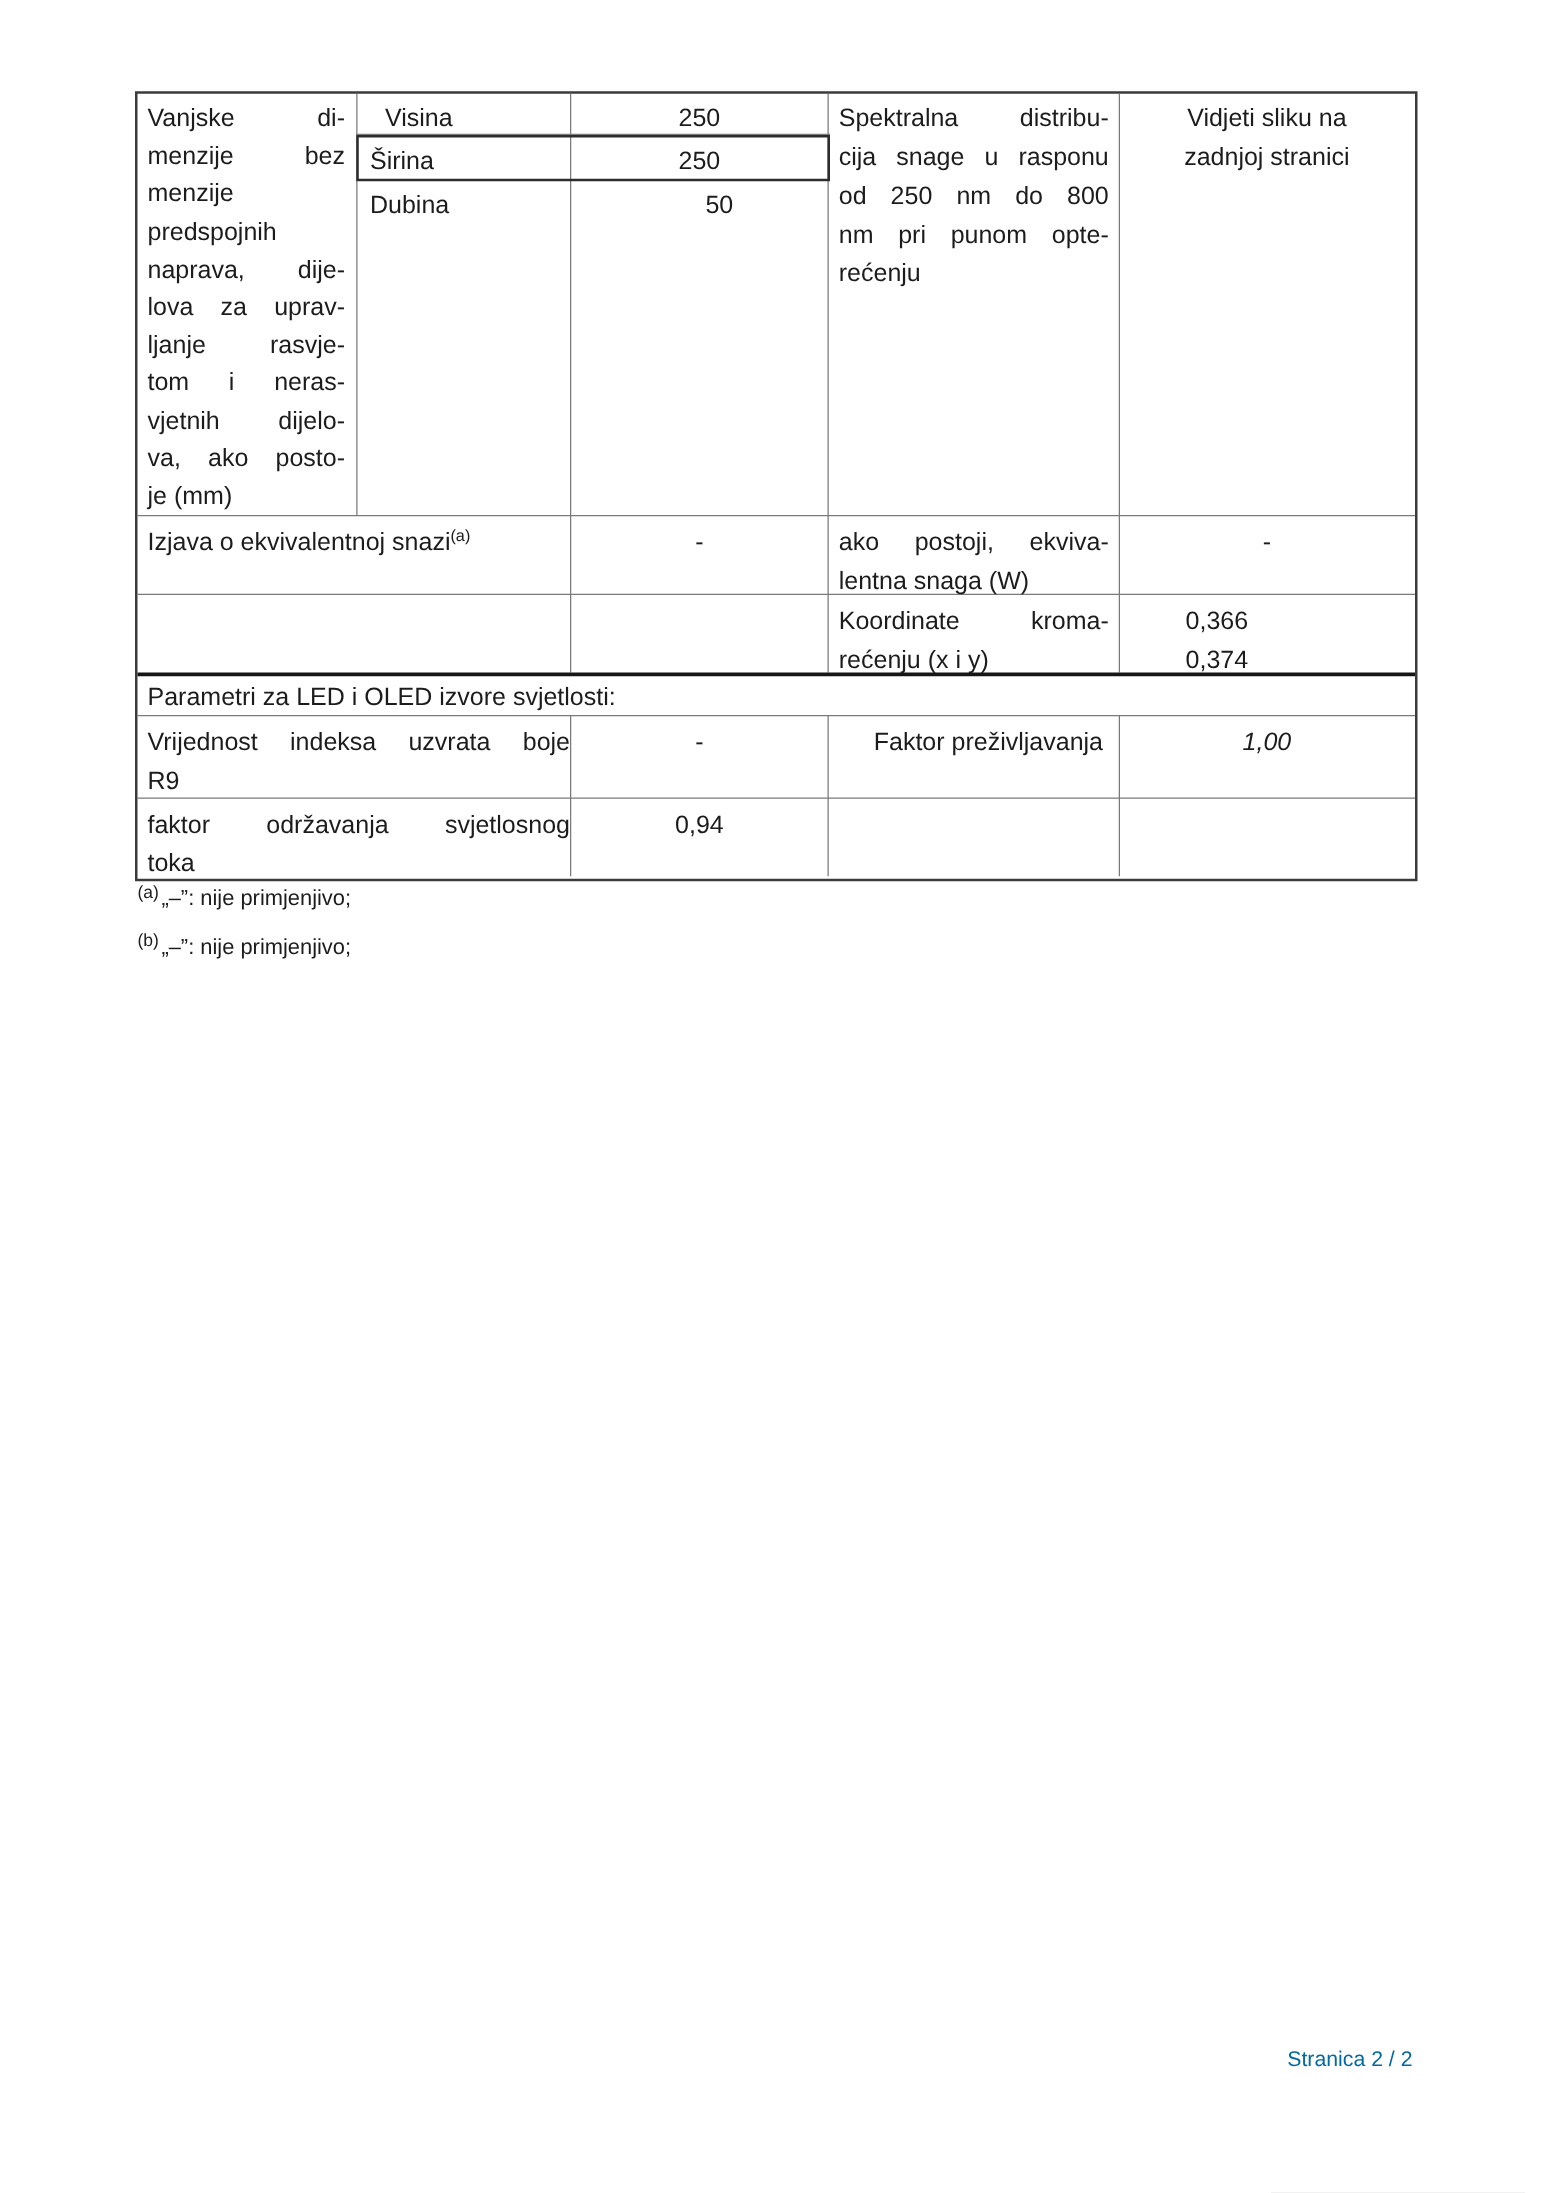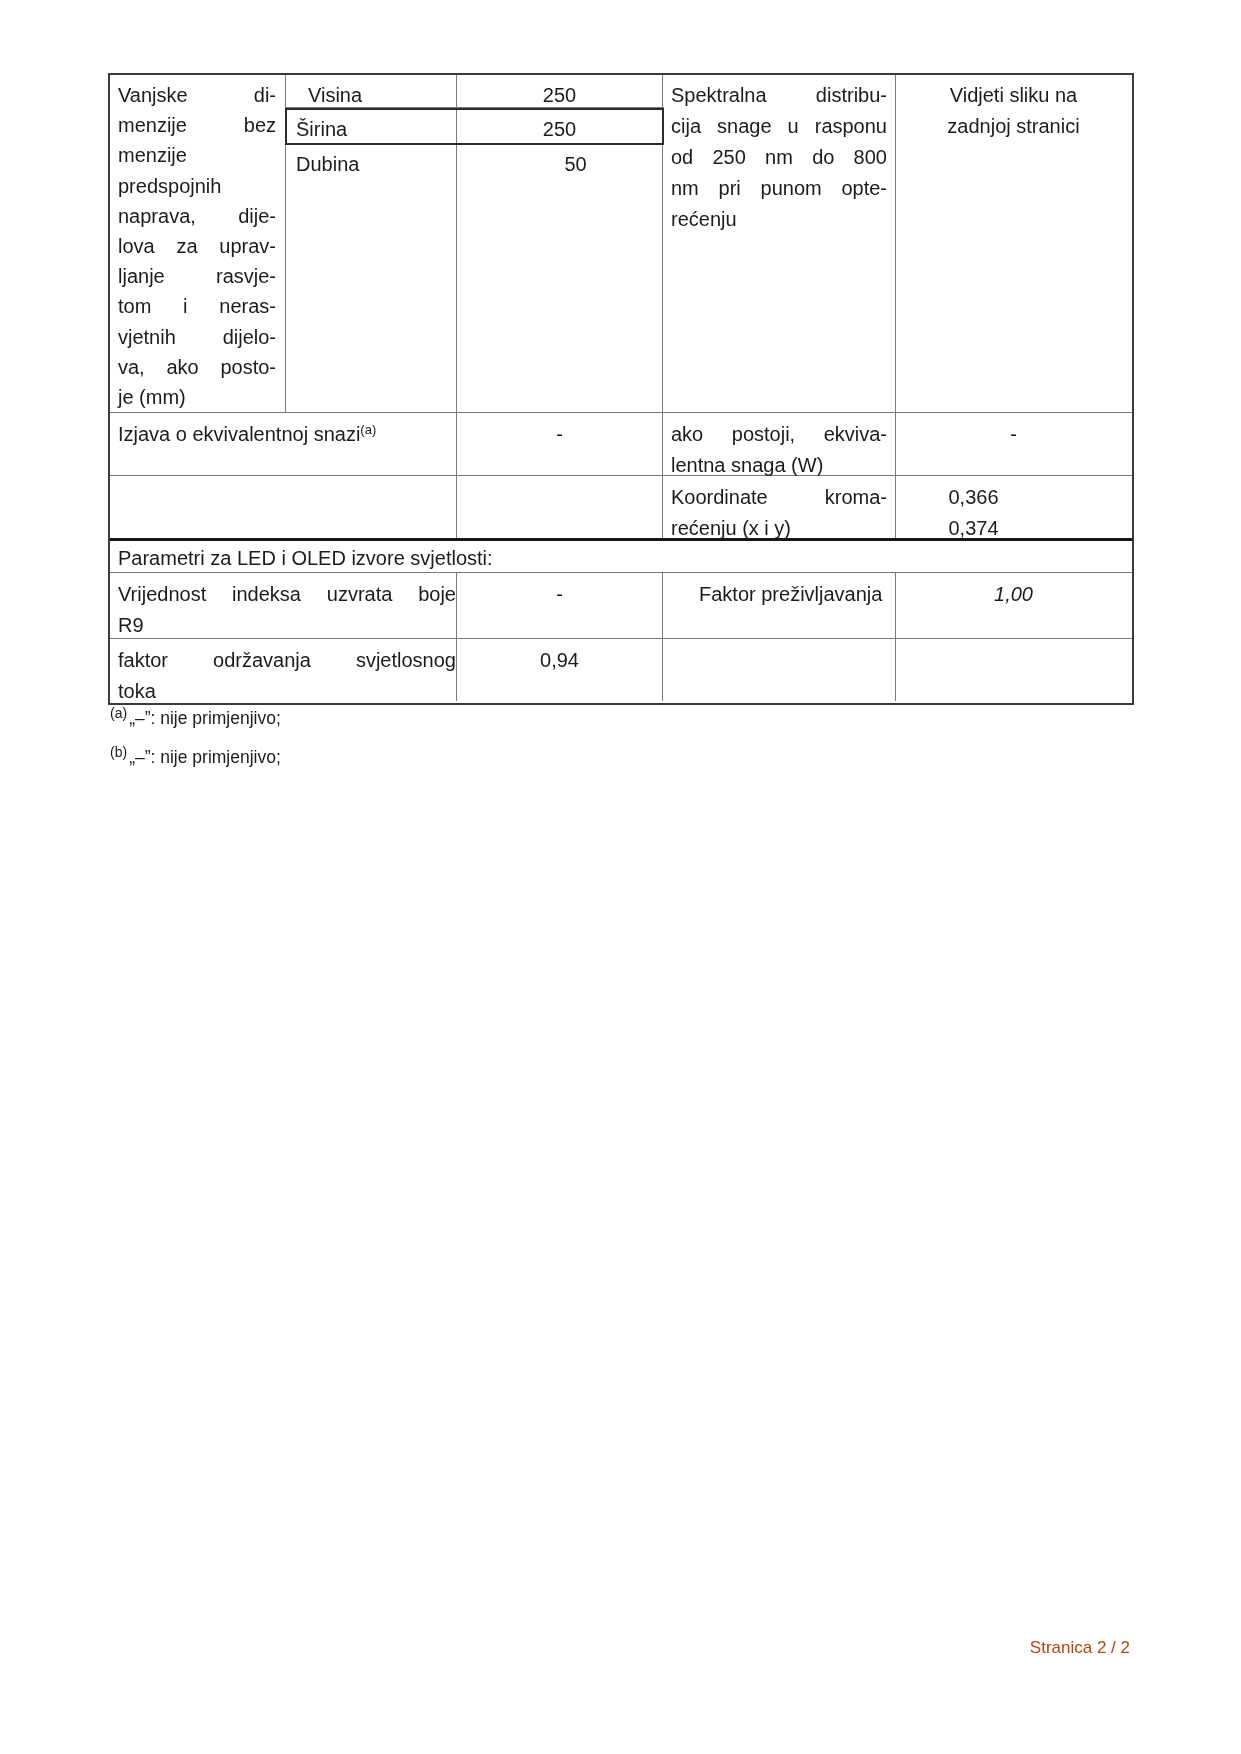--- a/index.html
+++ b/index.html
@@ -27,21 +27,21 @@
   }
   
   .cell{position:absolute;font-size:20px;line-height:30.2px;}
   .lh31{line-height:31px;}
   .jl{text-align:justify;text-align-last:justify;}
   .ctr{text-align:center;}
   .bold{font-weight:normal;}
   .sup{font-size:13px;position:relative;top:-7px;}
   .fnote{position:absolute;font-size:17.5px;color:#1c1c1c;}
   .fnsup{font-size:14px;position:relative;top:-6px;margin-right:2px;}
-  .footer{position:absolute;font-size:17px;color:#c2410c;}
+  .footer{position:absolute;font-size:17px;color:#0369a1;}
 </style>
 </head>
 <body>
 
 <div class="page">
 
   <div class="tframe">
 
     <div class="vl" style="left:175px;top:0;height:337px;"></div>
     <div class="vl" style="left:346px;top:0;height:463px;"></div>

